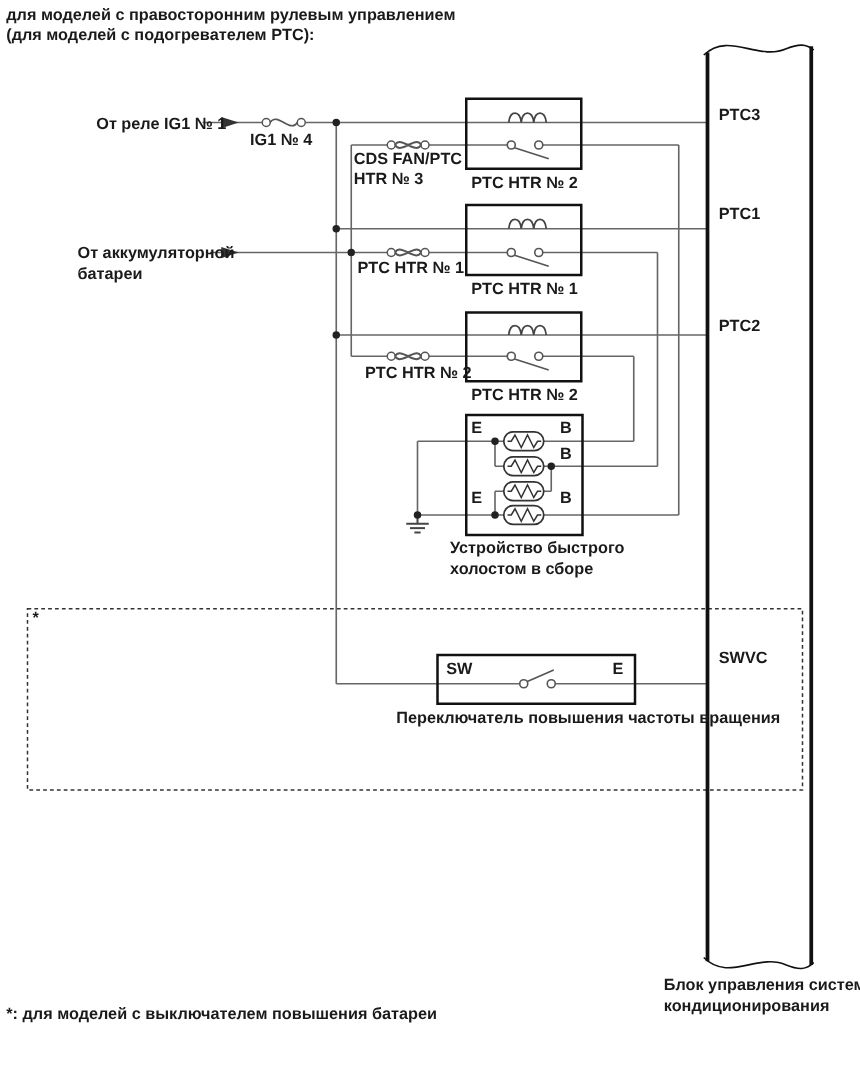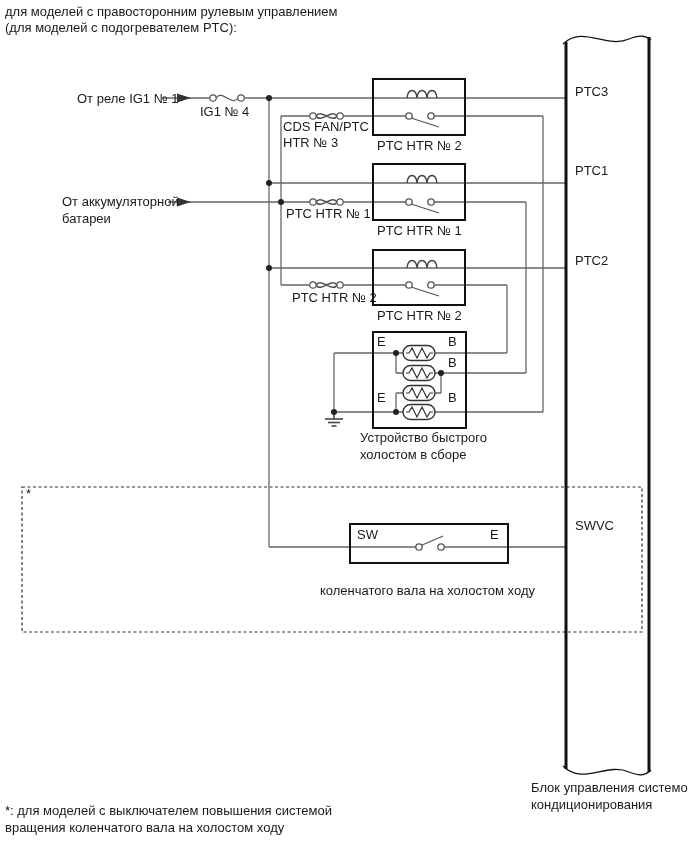--- a/index.html
+++ b/index.html
@@ -1,18 +1,18 @@
 <!DOCTYPE html>
 <html><head>
 <meta charset="utf-8">
 <style>
   html,body{margin:0;padding:0;background:#fff;}
   #stage{
     position:relative;width:688px;height:852px;background:#fff;
-    font-family:"Liberation Sans", sans-serif;color:#1a1a1a;overflow:hidden;
+    font-family:"Liberation Sans", sans-serif;color:#1a1a1a;overflow:hidden;font-weight:bold;
   }
   #wires{position:absolute;left:0;top:0;}
   .lbl{
     position:absolute;font-size:13px;line-height:15px;white-space:nowrap;
     color:#1a1a1a;
   }
 </style>
 </head>
 <body>
 
@@ -181,25 +181,24 @@
   <div class="lbl" style="left:448px;top:334px">B</div>
   <div class="lbl" style="left:448px;top:355px">B</div>
   <div class="lbl" style="left:377px;top:390px">E</div>
   <div class="lbl" style="left:448px;top:390px">B</div>
   <div class="lbl" style="left:360px;top:430px">Устройство быстрого</div>
   <div class="lbl" style="left:360px;top:447px">холостом в сборе</div>
 
   <div class="lbl" style="left:26px;top:486px">*</div>
   <div class="lbl" style="left:357px;top:527px">SW</div>
   <div class="lbl" style="left:490px;top:527px">E</div>
-  <div class="lbl" style="left:320px;top:583px">коленчатого вала на холостом ходу</div>
+  <div class="lbl" style="left:317px;top:566px">Переключатель повышения частоты вращения</div>
 
   <div class="lbl" style="left:575px;top:84px">PTC3</div>
   <div class="lbl" style="left:575px;top:163px">PTC1</div>
   <div class="lbl" style="left:575px;top:253px">PTC2</div>
   <div class="lbl" style="left:575px;top:518px">SWVC</div>
   <div class="lbl" style="left:531px;top:780px">Блок управления системой</div>
   <div class="lbl" style="left:531px;top:797px">кондиционирования</div>
 
-  <div class="lbl" style="left:5px;top:803px">*: для моделей с выключателем повышения системой</div>
-  <div class="lbl" style="left:5px;top:820px">вращения коленчатого вала на холостом ходу</div>
+  <div class="lbl" style="left:5px;top:803px">*: для моделей с выключателем повышения батареи</div>
 
 </div>
 
 </body></html>

